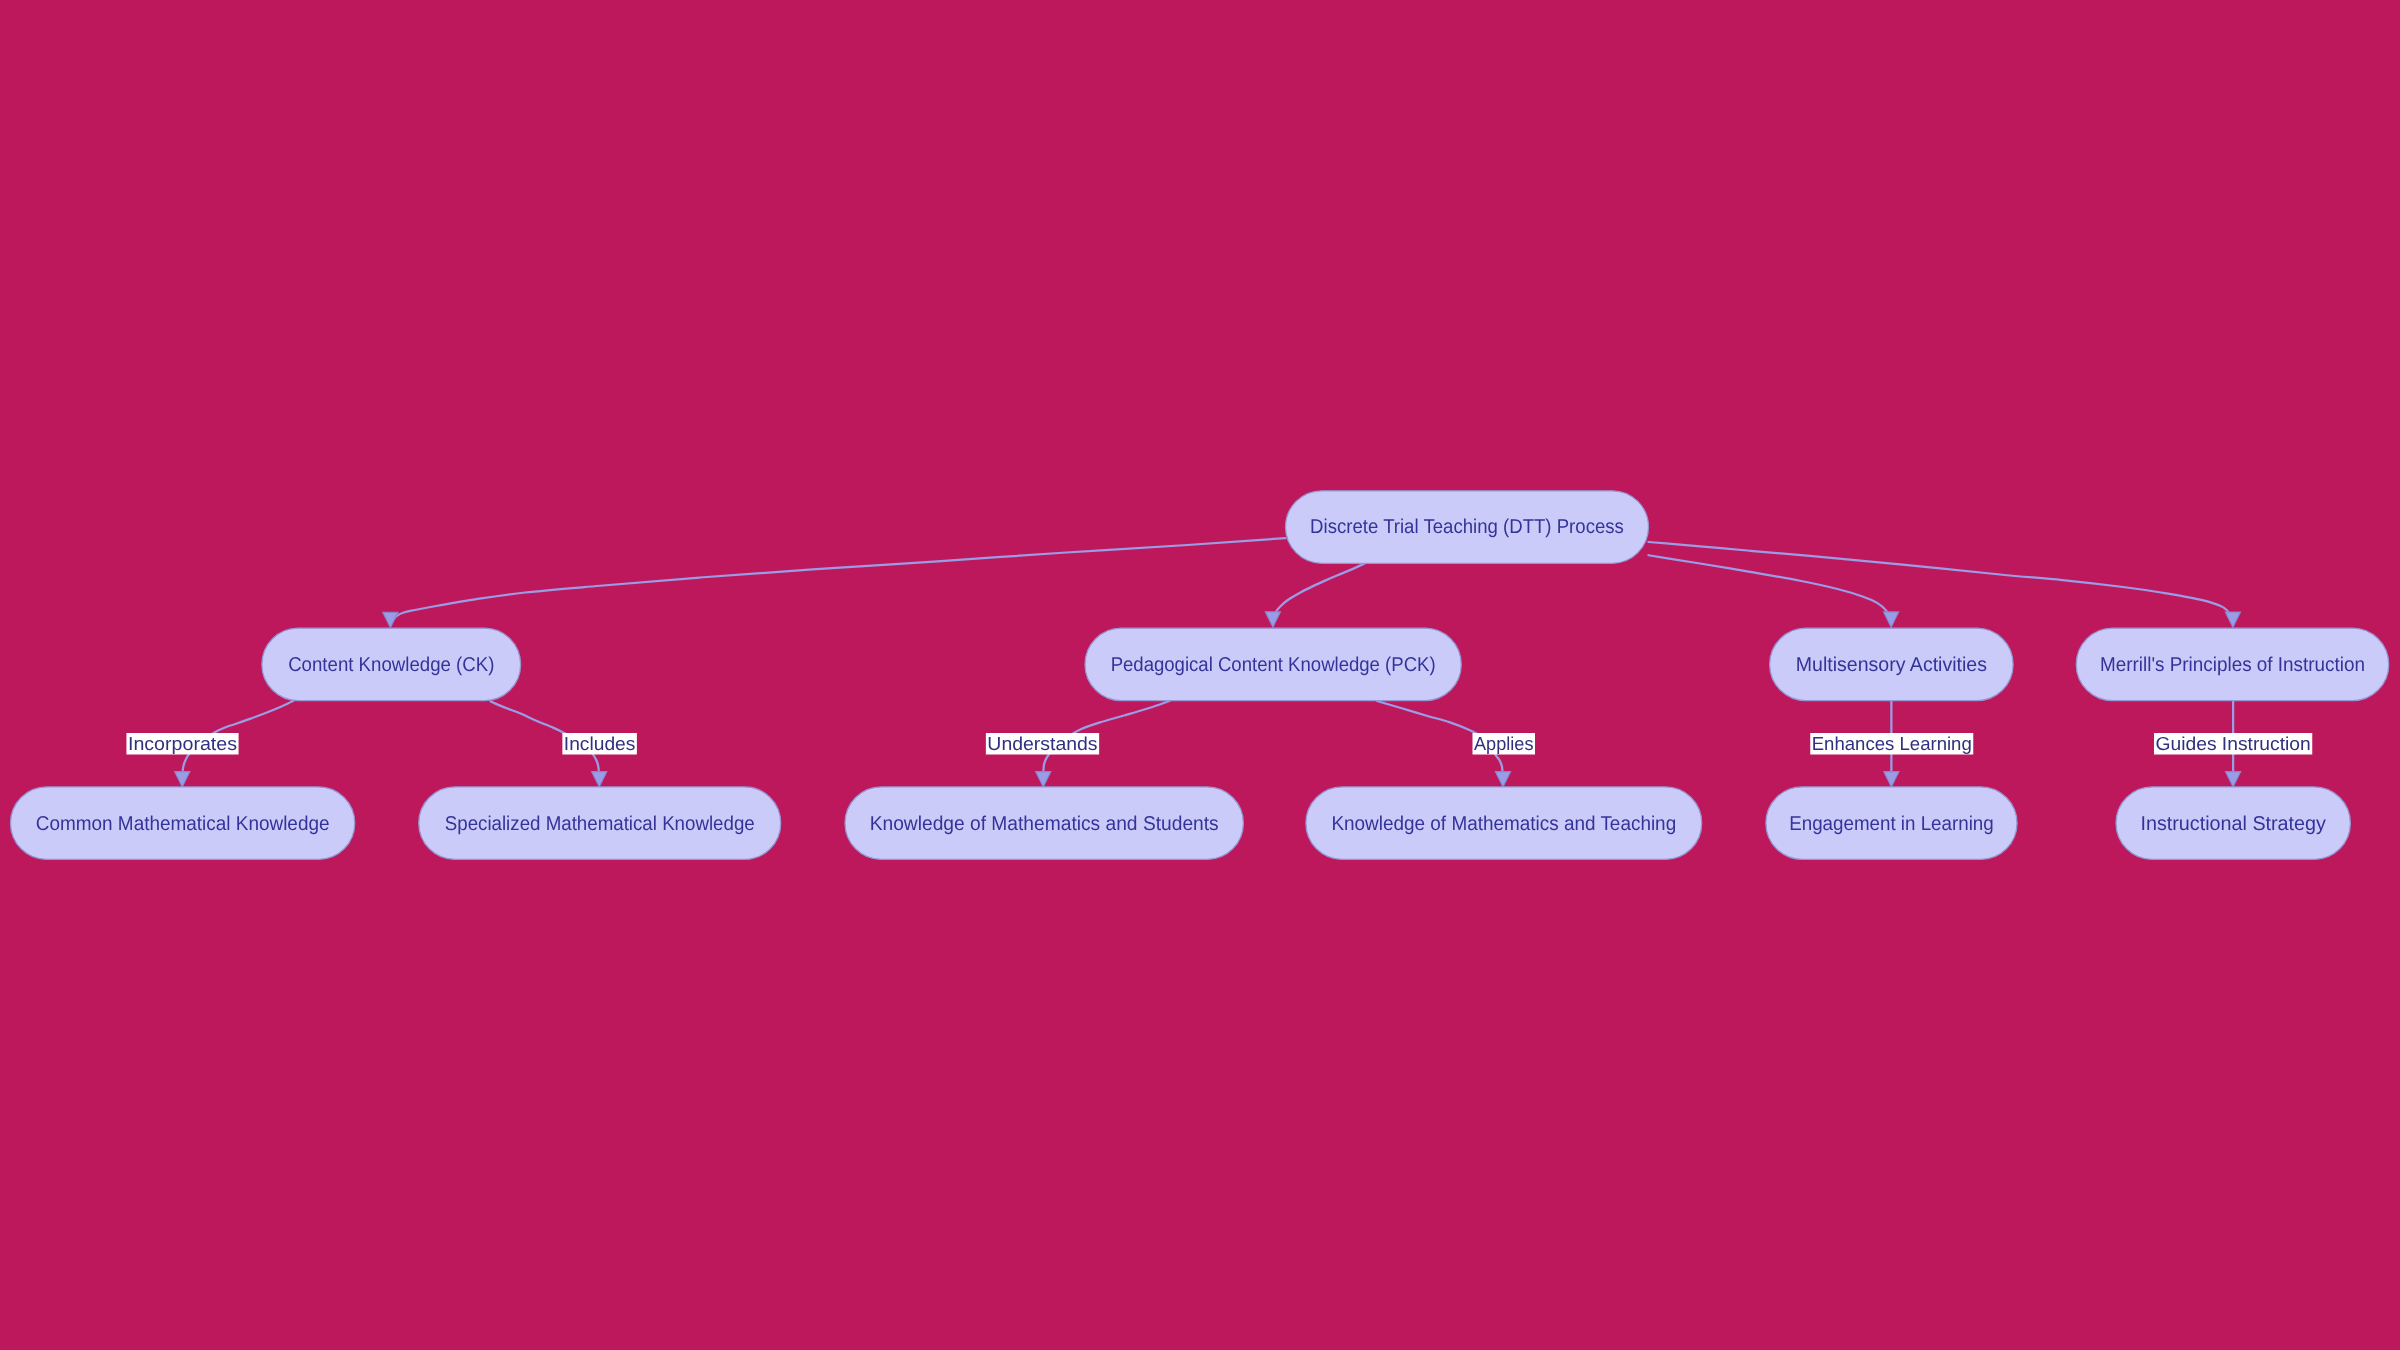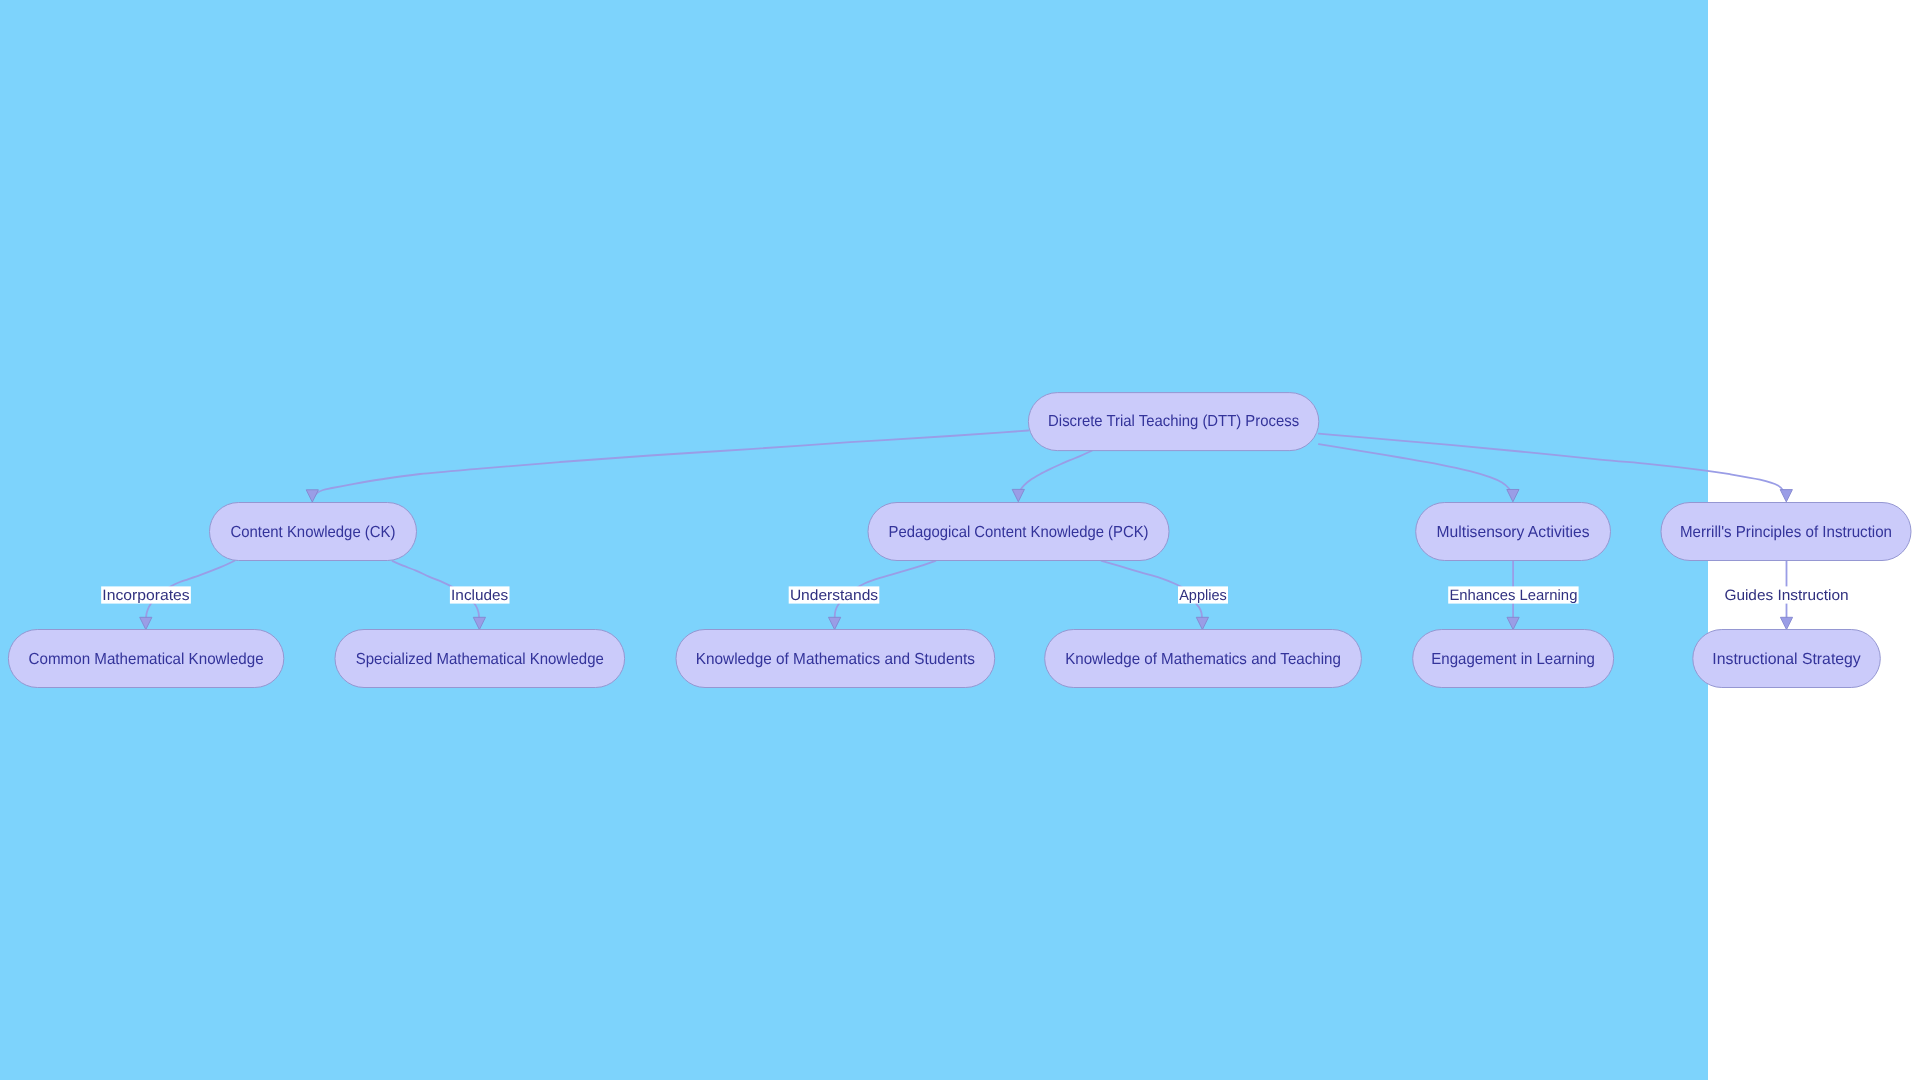--- a/index.html
+++ b/index.html
@@ -1,20 +1,20 @@
 <!DOCTYPE html>
 <html><head>
 <meta charset="utf-8">
 <title>Discrete Trial Teaching (DTT) Process — Flowchart</title>
 <style>
   html,body{margin:0;padding:0;background:#ffffff;}
   body{width:1920px;height:1080px;overflow:hidden;
        font-family:"Liberation Sans",sans-serif;
        text-rendering:geometricPrecision;}
-  #stage{position:relative;width:1708px;height:1080px;background:#7dd3fc;}
+  #stage{position:relative;width:1920px;height:1080px;background:#be185d;}
   svg#flow{position:absolute;left:0;top:0;width:1920px;height:1080px;display:block;}
   .node-rect{fill:#cbcbfa;stroke:#9597d2;stroke-width:1;}
   .node-label{fill:#33339a;font-family:"Liberation Sans",sans-serif;
               font-size:16px;text-anchor:middle;}
   .edge-path{fill:none;stroke:#9a9de6;stroke-width:1.8;stroke-linecap:round;}
   .edge-arrow{fill:#9a9de6;stroke:#8387cf;stroke-width:0.9;stroke-linejoin:miter;}
   .edge-label-bg{fill:#ffffff;}
   .edge-label{fill:#30307f;font-family:"Liberation Sans",sans-serif;
               font-size:15px;text-anchor:middle;}
 </style>

